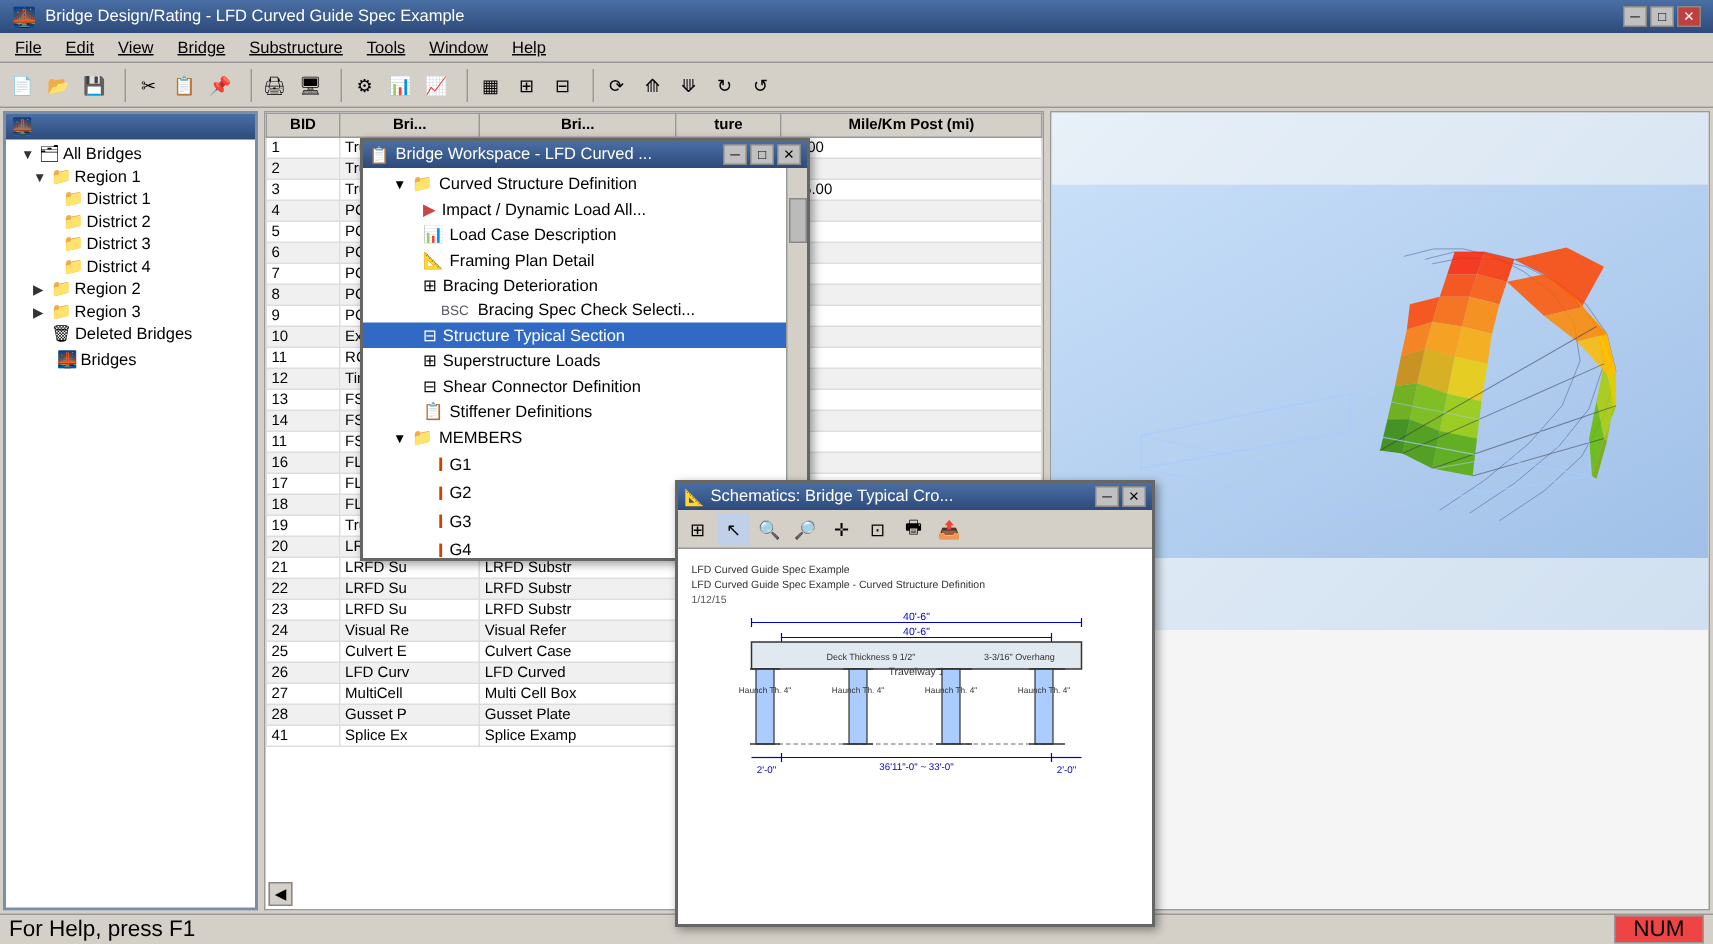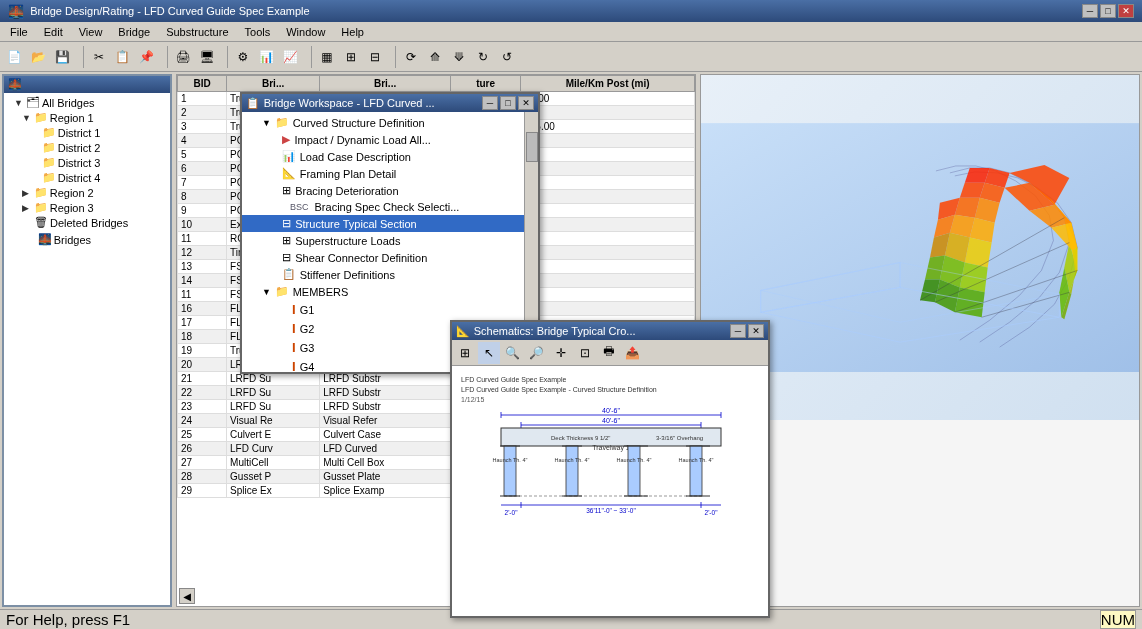--- a/index.html
+++ b/index.html
@@ -6,21 +6,21 @@
     body { background: #d4d0c8; overflow: hidden; width: 1142px; height: 629px; font-size: 11px; }
     
     
     #title-bar { background: linear-gradient(to bottom, #4a6fa5, #2d4a7a); color: white; height: 22px; display: flex; align-items: center; padding: 0 8px; justify-content: space-between; }
     #title-bar-left { display: flex; align-items: center; gap: 6px; }
     #title-bar-controls { display: flex; gap: 2px; }
     .win-btn { width: 16px; height: 14px; background: #c0c0c0; border: 1px solid #888; font-size: 9px; display: flex; align-items: center; justify-content: center; cursor: pointer; color: #000; }
     
     
     #menu-bar { background: #d4d0c8; border-bottom: 1px solid #999; height: 20px; display: flex; align-items: center; padding: 0 2px; }
-    .menu-item { padding: 2px 8px; cursor: pointer; font-size: 11px; }
+    .menu-item { padding: 2px 8px; cursor: pointer; font-size: 11px; text-decoration: underline; }
     
     
     #toolbar { background: #d4d0c8; border-bottom: 1px solid #999; height: 30px; display: flex; align-items: center; padding: 2px 4px; gap: 2px; }
     .tb-btn { width: 22px; height: 22px; background: #d4d0c8; border: 1px solid transparent; display: flex; align-items: center; justify-content: center; cursor: pointer; font-size: 12px; }
     .tb-sep { width: 6px; height: 22px; border-right: 1px solid #999; margin: 0 2px; }
     
     
     #main { display: flex; height: calc(629px - 22px - 20px - 30px - 20px); }
     
     
@@ -387,21 +387,21 @@
               <td>2014</td>
             </tr>
           <tr>
               <td>28</td>
               <td>Gusset P</td>
               <td>Gusset Plate</td>
               <td>District</td>
               <td>2015</td>
             </tr>
           <tr>
-              <td>29</td>
+              <td>41</td>
               <td>Splice Ex</td>
               <td>Splice Examp</td>
               <td></td>
               <td>2004</td>
             </tr>
         </tbody>
       </table>
     </div>
 
     <div id="scroll-arrow">◀</div>
@@ -517,21 +517,21 @@
       <div class="ws-tree-item" style="padding-left:40px;">
         <span>📐</span>
         <span>Framing Plan Detail</span>
       </div>
 
       <div class="ws-tree-item" style="padding-left:40px;">
         <span>⊞</span>
         <span>Bracing Deterioration</span>
       </div>
 
-      <div class="ws-tree-item" style="padding-left:36px;margin-left:12px;">
+      <div class="ws-tree-item" style="padding-left:52px;">
         <span style="font-size:9px;color:#556;margin-right:2px;">BSC</span>
         <span>Bracing Spec Check Selecti...</span>
       </div>
 
       <div class="ws-tree-item active" style="padding-left:40px;">
         <span>⊟</span>
         <span>Structure Typical Section</span>
       </div>
 
       <div class="ws-tree-item" style="padding-left:40px;">
@@ -660,14 +660,14 @@
       <text x="155" y="143" font-size="6.5" fill="#0000cc" text-anchor="middle">36'11"-0" ~ 33'-0"</text>
 
       <line x1="245" y1="135" x2="265" y2="135" stroke="#0000cc" stroke-width="0.8"></line>
       <text x="255" y="145" font-size="6.5" fill="#0000cc" text-anchor="middle">2'-0"</text>
     </svg>
   </div>
 </div>
 
 <div id="status-bar">
   <span>For Help, press F1</span>
-  <span style="background:#fef9c3;padding:0 0;border:1px solid #999;">NUM</span>
+  <span style="background:#ef4444;padding:0 12px;border:1px solid #999;">NUM</span>
 </div>
 
 </body></html>

